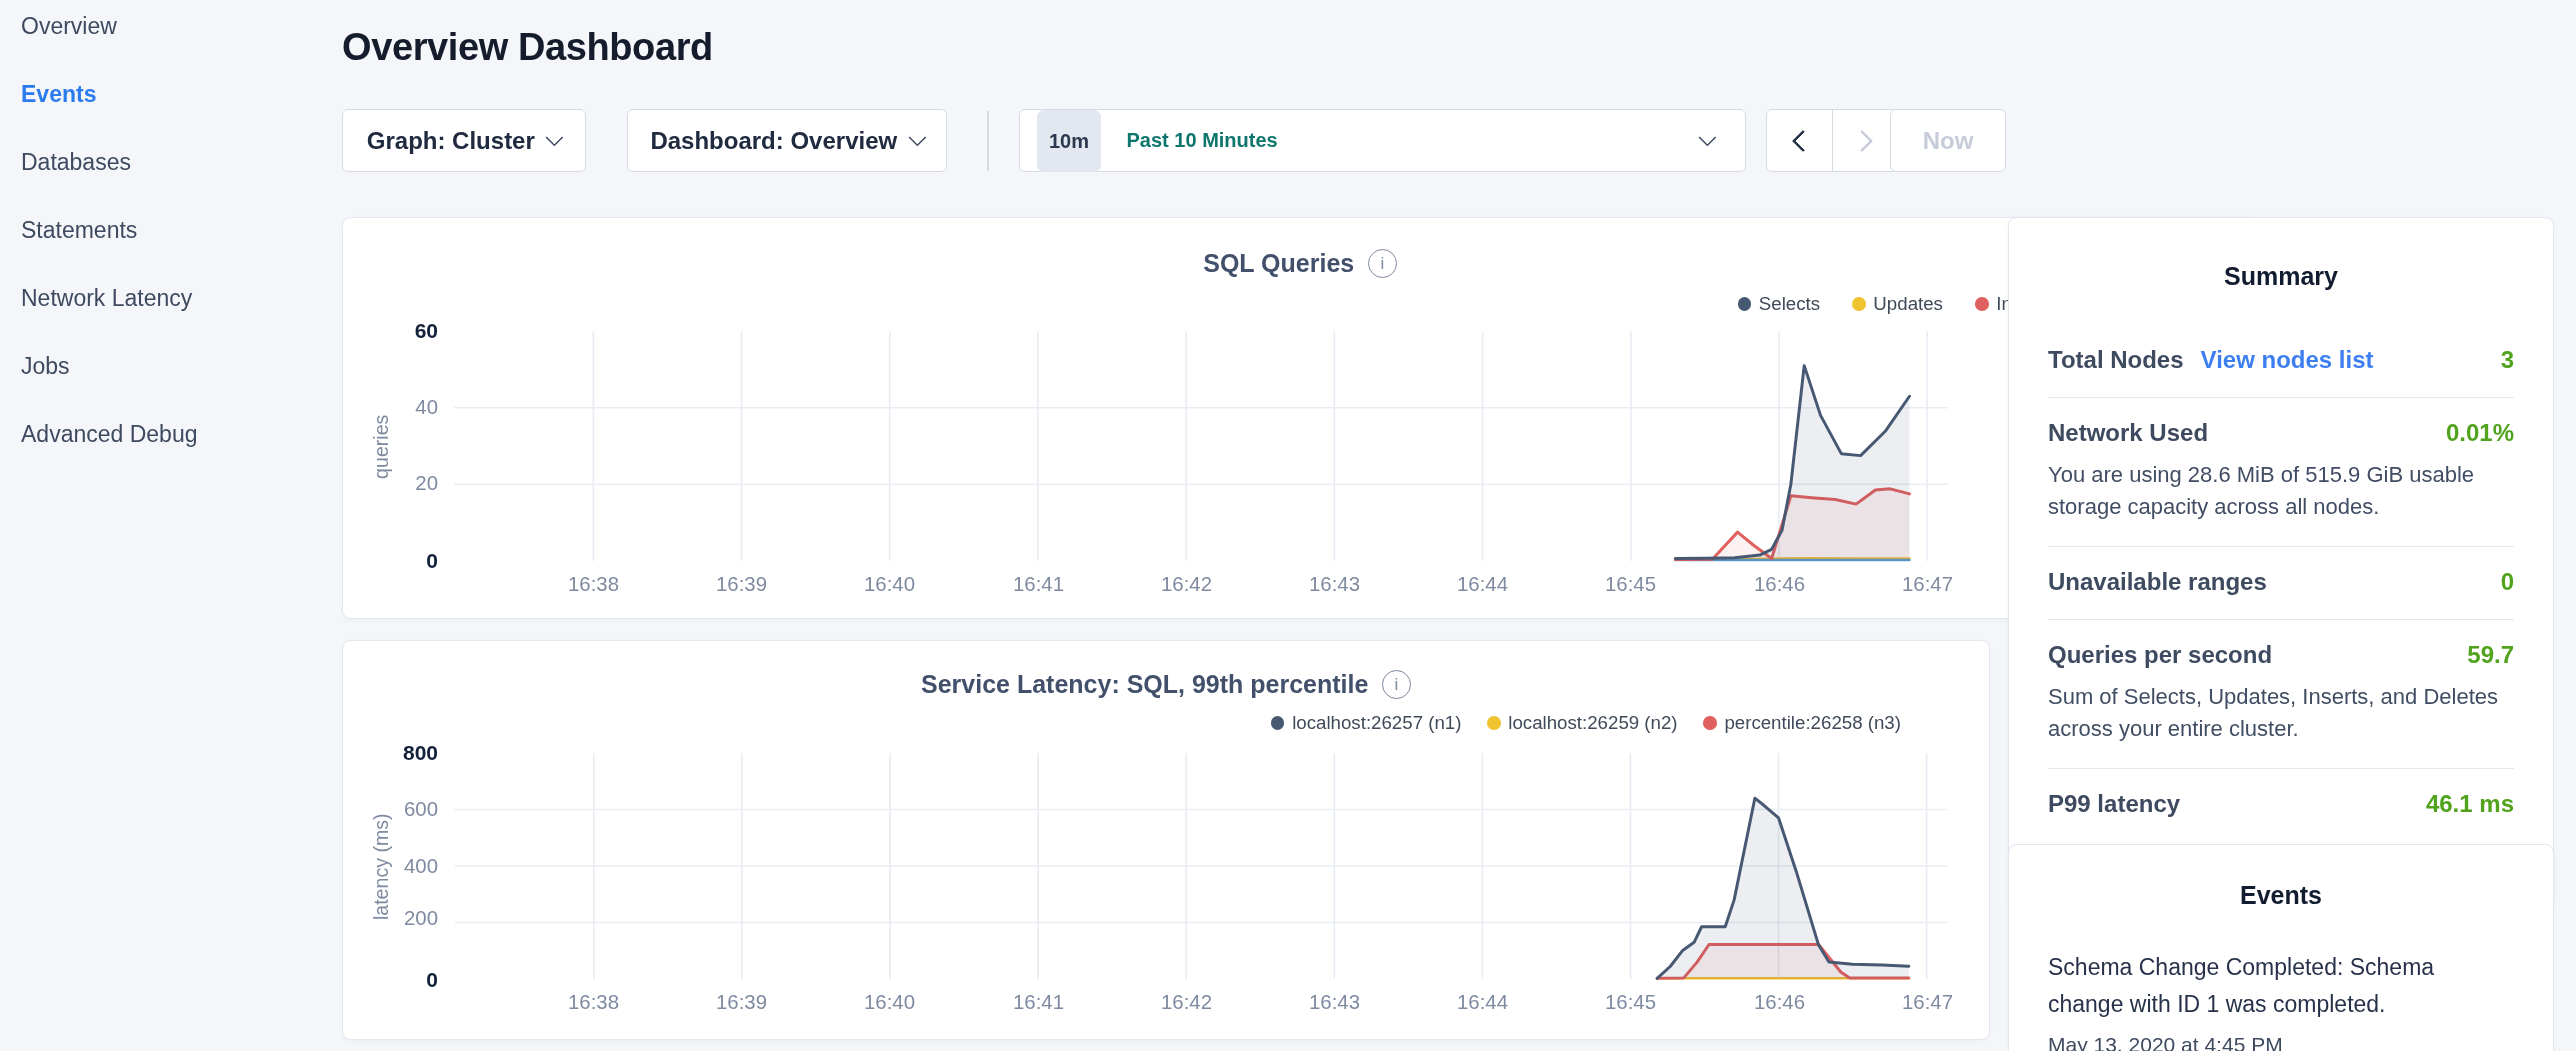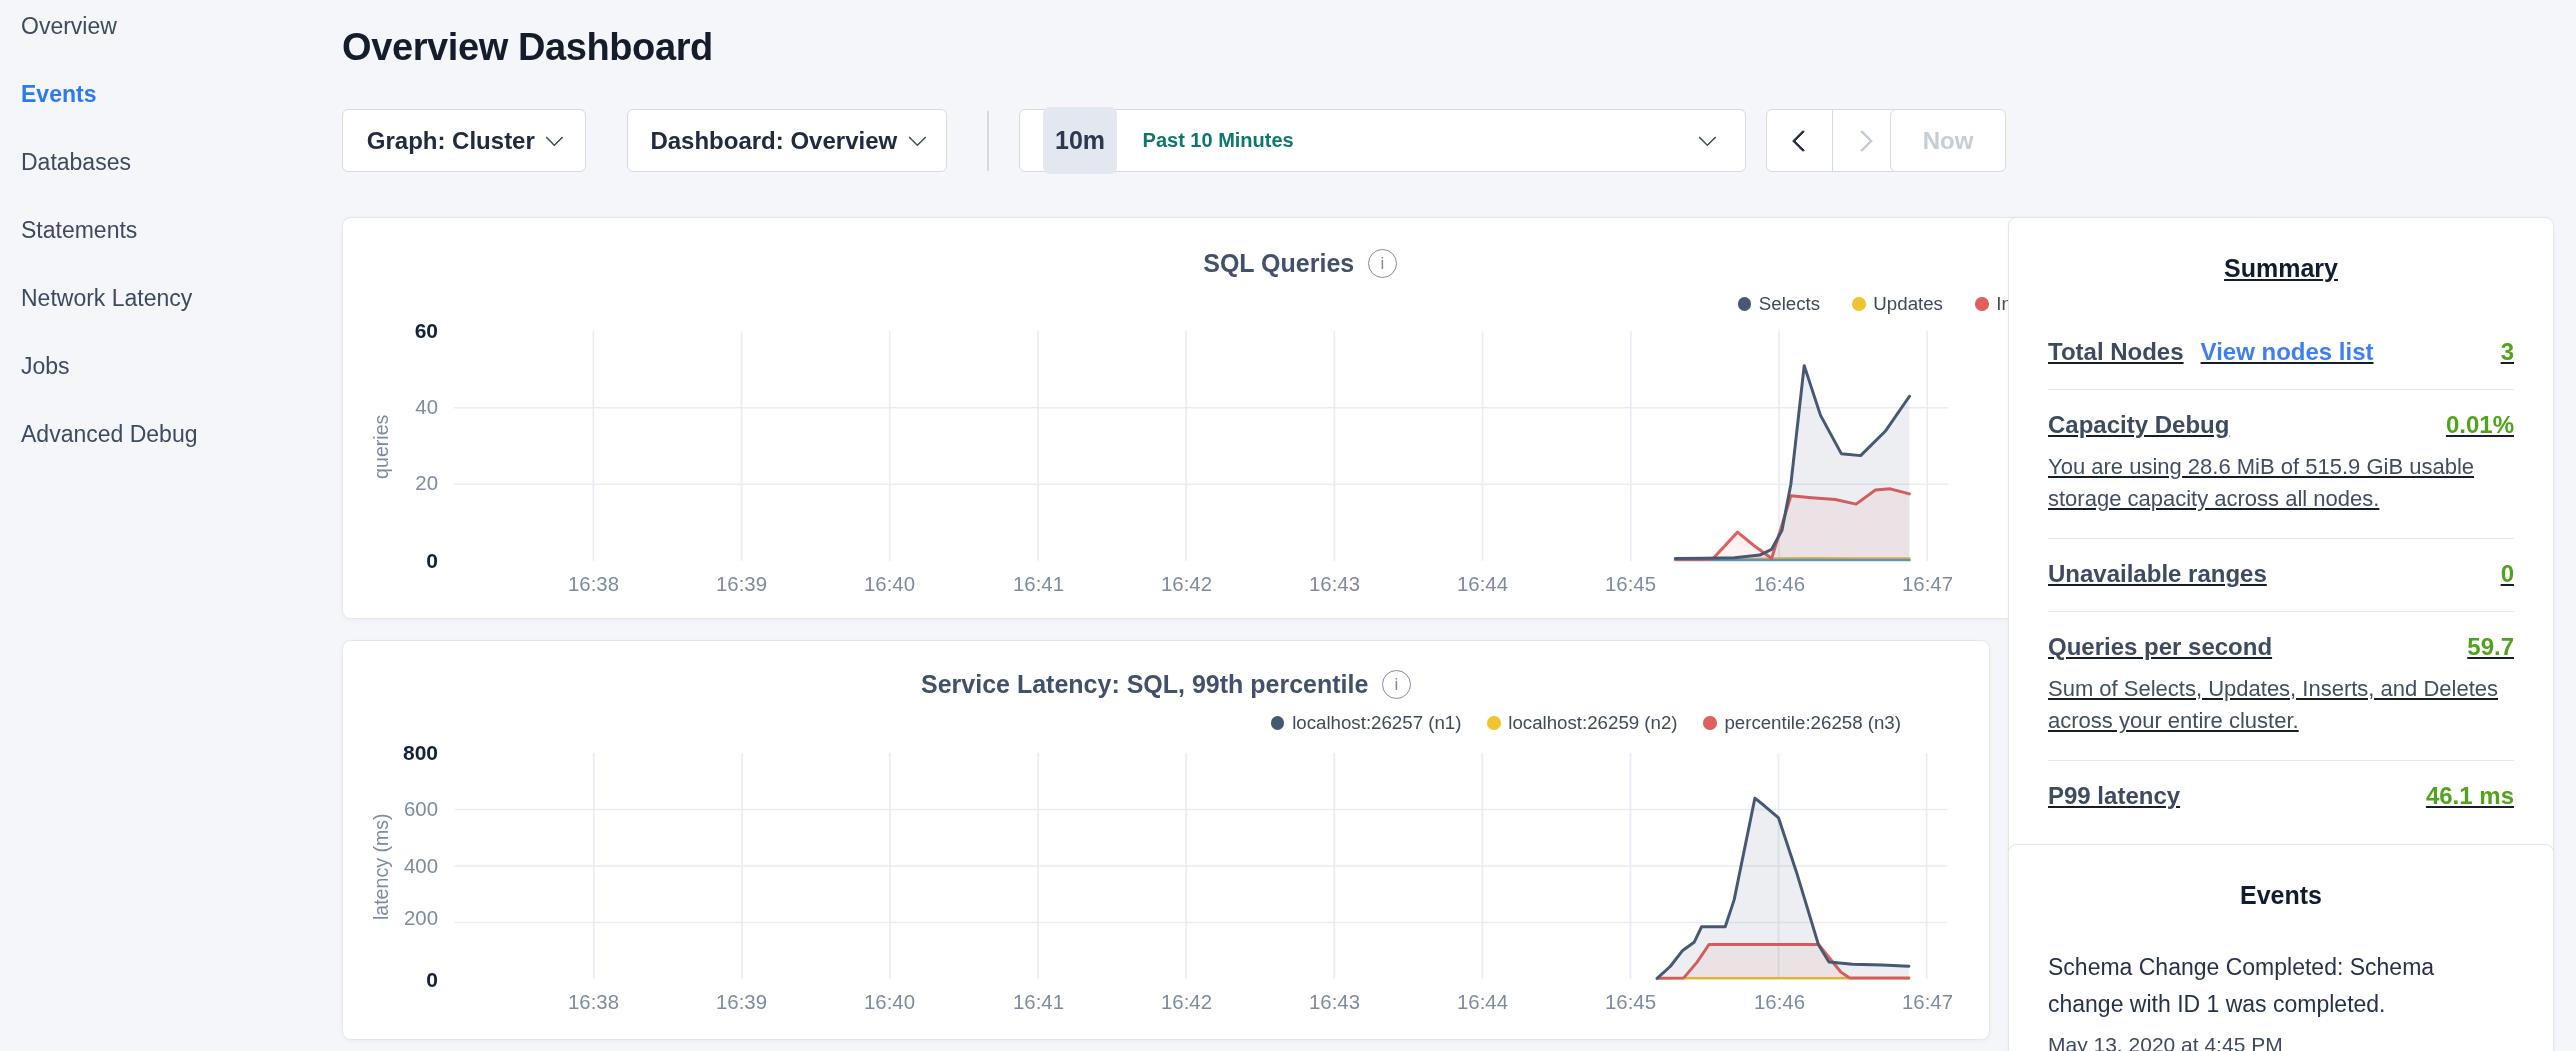--- a/index.html
+++ b/index.html
@@ -34,21 +34,21 @@
   .chev {
     width:12.8px; height:12.8px; flex:0 0 auto;
     border-right:2.6px solid var(--chev,#47536b); border-bottom:2.6px solid var(--chev,#47536b);
     transform:rotate(45deg); margin-left:13.6px; margin-top:-6.8px; border-radius:0.9px;
   }
   .v-divider { position:absolute; left:987px; top:111px; width:1.7px; height:60px;
     background:var(--input-border,#d6dae3); }
   .timebox { left:1019px; width:727px; justify-content:flex-start; padding:0 31px 0 17px; }
   .time-badge {
     background:var(--badge-bg,#e3e7ef); color:#2c3850; border-radius:6.8px;
-    font-size:25px; font-weight:700; padding:21px 12px; line-height:1;margin-left:6px;
+    font-size:20px; font-weight:700; padding:21px 12px; line-height:1;
   }
   .time-label { margin-left:25.5px; font-size:20px; font-weight:700; color:#0f766e; flex:1; }
   .arrow-group { left:1766px; width:132px; padding:0; overflow:hidden; }
   .arrow-half { width:50%; height:100%; display:flex; align-items:center; justify-content:center; cursor:pointer; }
   .arrow-half + .arrow-half { border-left:1.7px solid var(--input-border,#d6dae3); }
   .arr { width:16px; height:16px; border-style:solid; border-width:0 3.4px 3.4px 0; border-radius:1.7px; }
   .arr-left  { border-color:#273349; transform:rotate(135deg); margin-left:6.8px; }
   .arr-right { border-color:var(--disabled,#c9cfda); transform:rotate(-45deg); margin-right:6.8px; }
   .now-btn { left:1890px; width:116px; }
   .now-btn .ctl-label { color:var(--disabled,#c3c9d4); }
@@ -76,21 +76,21 @@
   .ytick { position:absolute; left:-99px; width:83px; text-align:right;
     font-size:20.4px; color:var(--tick,#7e8aa0); line-height:27px; }
   .ytick.strong { font-size:21px; font-weight:700; color:var(--tick-strong,#14213a); }
   .xtick { position:absolute; width:119px; text-align:center;
     font-size:20.4px; color:var(--tick,#7e8aa0); }
   .ylab { position:absolute; width:187px; height:25.5px; text-align:center;
     font-size:19.6px; color:var(--tick,#7e8aa0); transform:rotate(-90deg); }
   .chart-card-1 .ylab { left:-54px; top:216px; }
   .chart-card-2 .ylab { left:-54px; top:213px; }
   
-  .summary-card { left:2008px; top:217px; width:546px; height:692px; padding:0 39px;text-decoration:underline; }
+  .summary-card { left:2008px; top:217px; width:546px; height:692px; padding:8px 39px; }
   .panel-title { text-align:center; font-size:25px; font-weight:700; color:#111c30; padding-top:36px; }
   .summary-rows { margin-top:34px; }
   .srow { padding:21px 0 23px 0; }
   .srow + .srow { border-top:1.7px solid var(--divider,#e4e8ef); }
   .srow-head { display:flex; align-items:baseline; }
   .srow-label { font-size:24px; font-weight:700; color:var(--slate,#3e4a5f); white-space:nowrap; }
   .srow-link { font-size:24px; font-weight:700; color:var(--link-blue,#3d7ef0); margin-left:17px;
     cursor:pointer; white-space:nowrap; }
   .srow-value { margin-left:auto; font-size:24px; font-weight:700; color:var(--green,#51a31d); white-space:nowrap; }
   .srow-desc { margin-top:12px; font-size:22px; line-height:32px; color:#414d63; }
@@ -271,21 +271,21 @@
   <div class="summary-rows">
     <div class="srow">
       <div class="srow-head">
         <span class="srow-label">Total Nodes</span>
         <a class="srow-link">View nodes list</a>
         <span class="srow-value">3</span>
       </div>
     </div>
     <div class="srow">
       <div class="srow-head">
-        <span class="srow-label">Capacity Debug</span>
+        <span class="srow-label">Network Used</span>
         <span class="srow-value">0.01%</span>
       </div>
       <div class="srow-desc">You are using 28.6 MiB of 515.9 GiB usable storage capacity across all nodes.</div>
     </div>
     <div class="srow">
       <div class="srow-head">
         <span class="srow-label">Unavailable ranges</span>
         <span class="srow-value">0</span>
       </div>
     </div>

